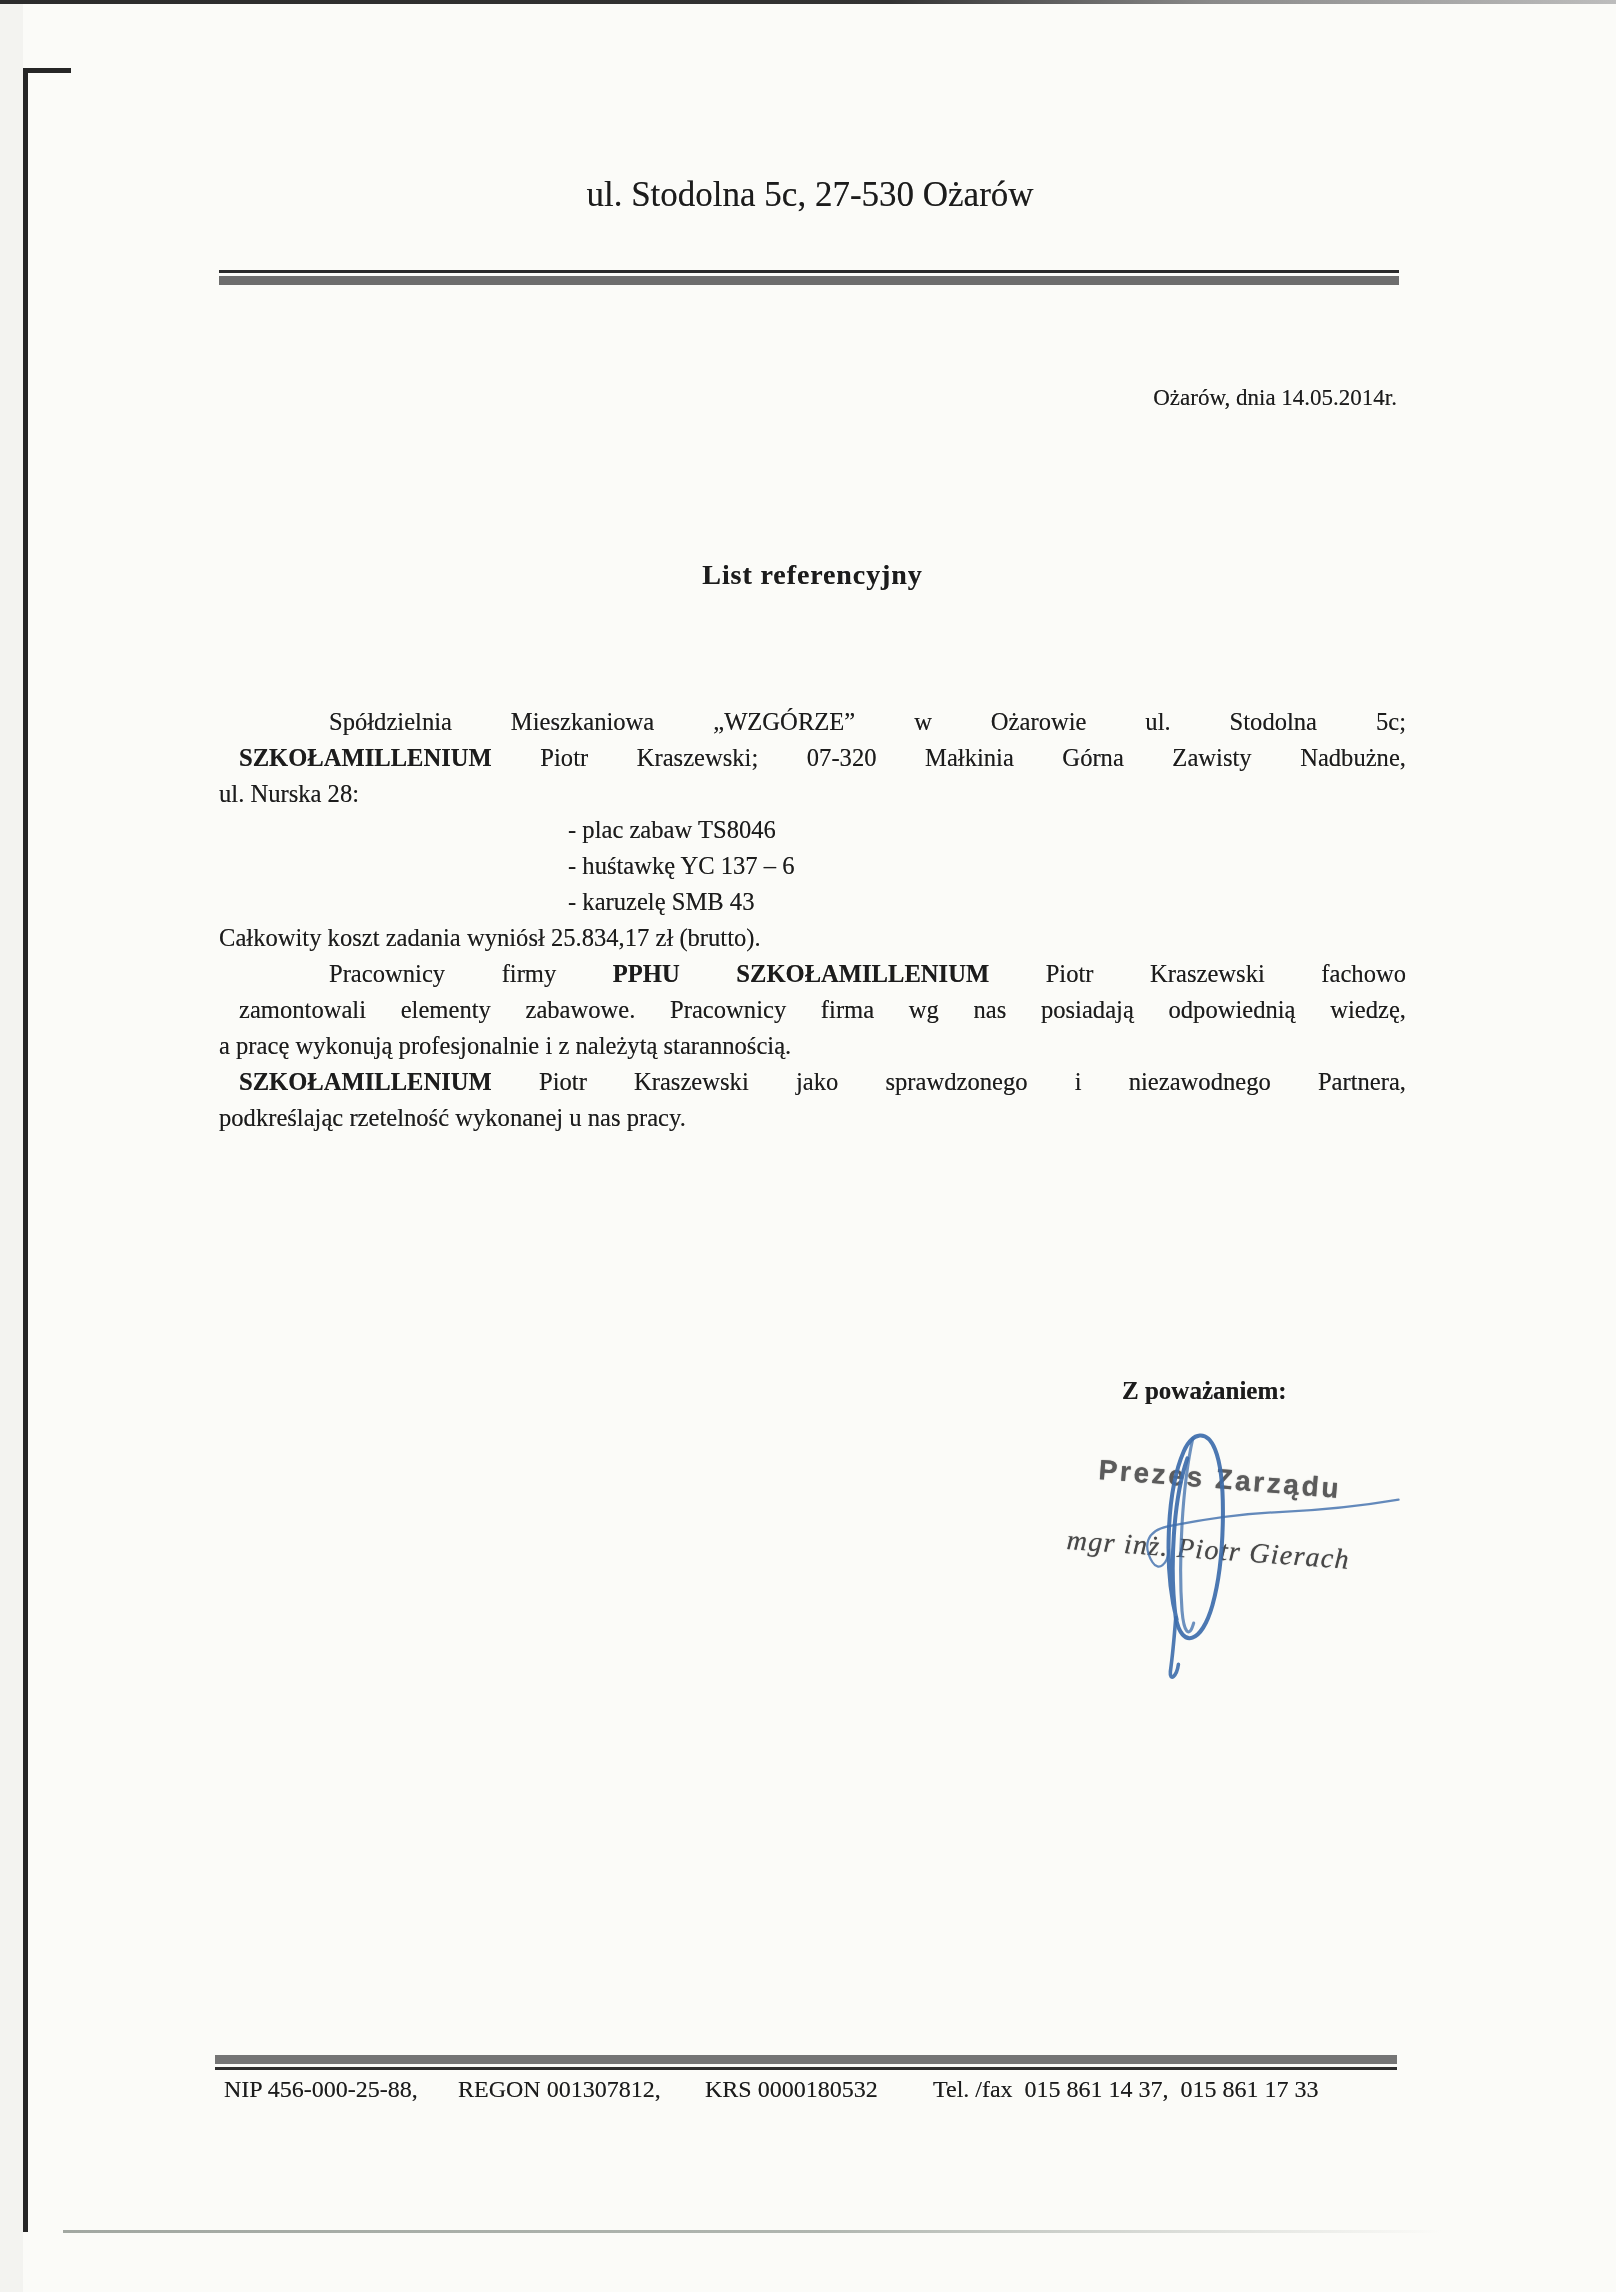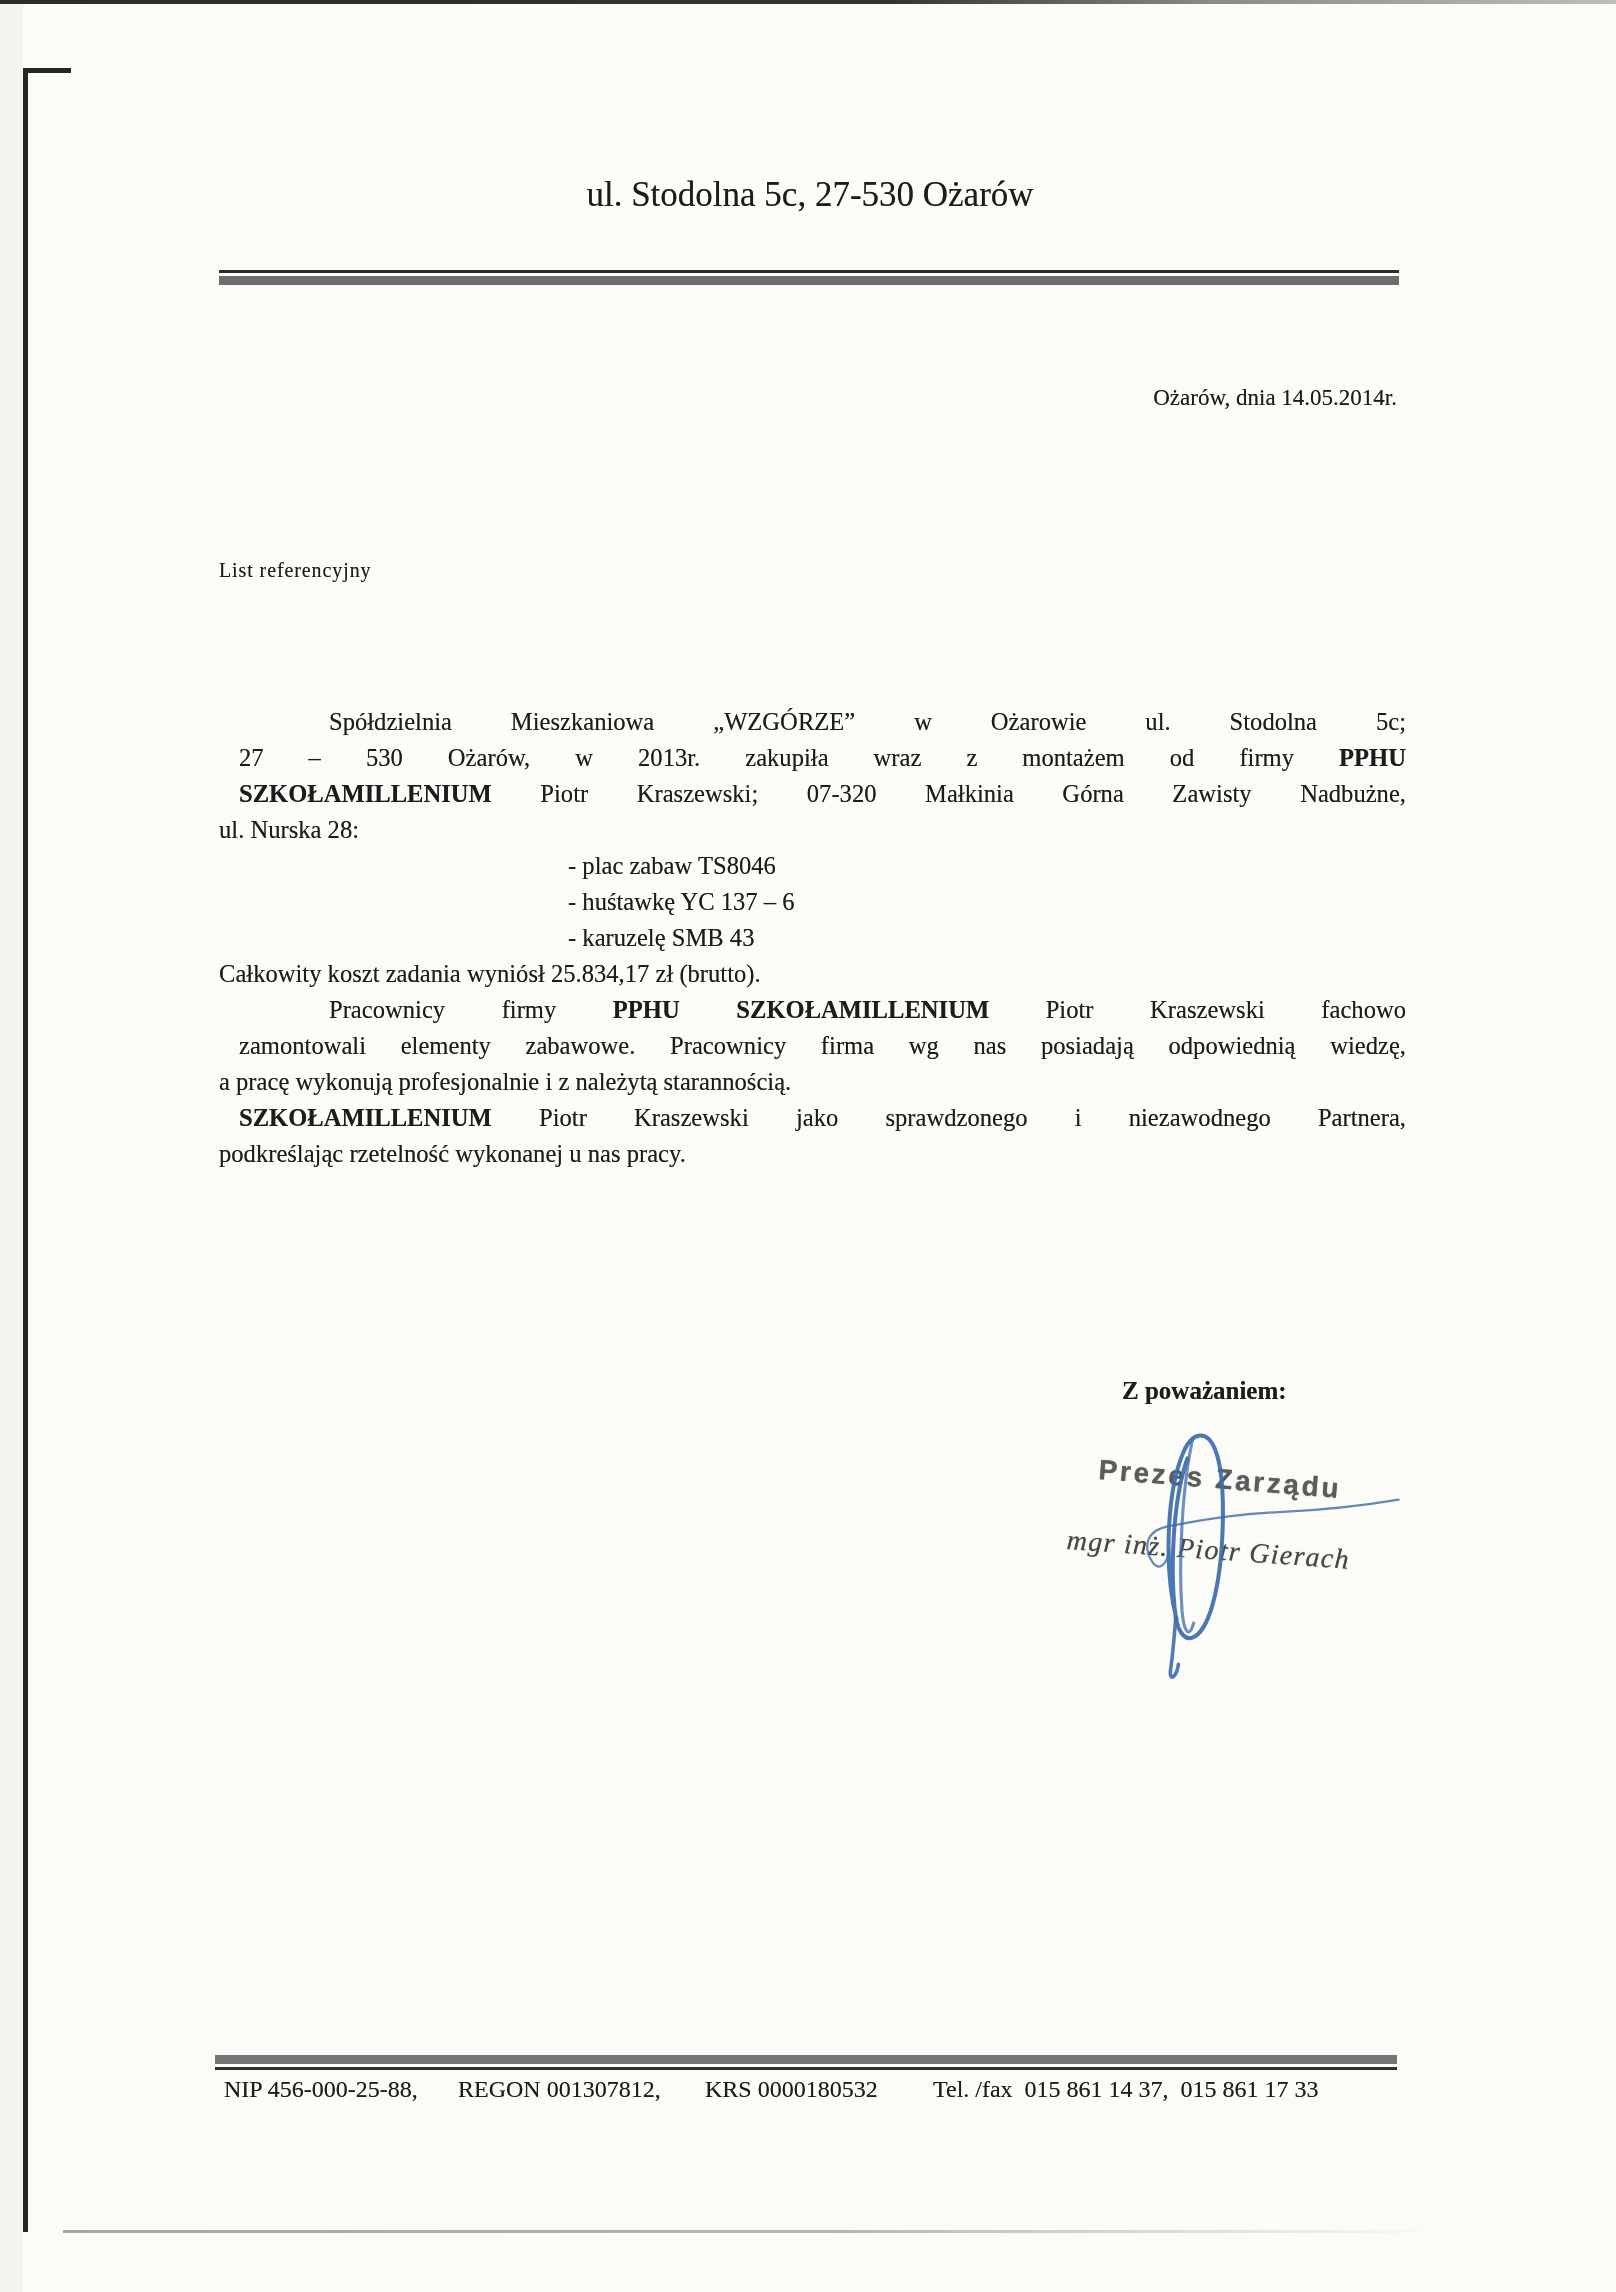--- a/index.html
+++ b/index.html
@@ -23,22 +23,22 @@
 
   
   .letterhead{left:219px;top:165px;width:1182px;text-align:center;}
   .org-name{font-size:37px;line-height:43px;}
   .org-address{font-size:35px;line-height:41px;margin-top:9px;}
   .header-rule-thin{left:219px;top:270px;width:1180px;height:2.7px;background:#2b2b2b;}
   .header-rule-thick{left:219px;top:276px;width:1180px;height:9px;background:#6d6d6d;}
 
   .date-line{left:1039px;top:385px;width:358px;text-align:right;font-size:23px;}
 
-  .doc-title{left:219px;top:559px;width:1187px;text-align:left;
-    font-size:20px;font-weight:normal;letter-spacing:0.9px;}
+  .doc-title{left:219px;top:559px;width:1187px;text-align:center;
+    font-size:28px;font-weight:bold;letter-spacing:0.9px;}
 
   
   .body-block{left:219px;top:704px;width:1187px;font-size:24.6px;line-height:36px;}
   .ln{white-space:normal;}
   .ind{text-indent:90px;}
   .jl{text-align:justify;text-align-last:justify;margin-left:20px;}
   .list{padding-left:349px;}
   .b{font-weight:bold;}
 
   .closing{left:1122px;top:1377px;font-size:25px;font-weight:bold;}
@@ -77,21 +77,20 @@
 </div>
 <div class="abs header-rule-thin"></div>
 <div class="abs header-rule-thick"></div>
 
 <div class="abs date-line inkish">Ożarów, dnia 14.05.2014r.</div>
 
 <div class="abs doc-title inkish">List referencyjny</div>
 
 <div class="abs body-block inkish">
   <div class="ln ind jl"><span>Spółdzielnia Mieszkaniowa „WZGÓRZE” w Ożarowie ul. Stodolna 5c;</span></div>
-  <div class="ln jl"><span>27 – 530 Ożarów, w 2013r. zakupiła wraz z montażem od firmy </span><span class="b">PPHU</span></div>
   <div class="ln jl"><span class="b">SZKOŁAMILLENIUM</span><span> Piotr Kraszewski; 07-320 Małkinia Górna Zawisty Nadbużne,</span></div>
   <div class="ln"><span>ul. Nurska 28:</span></div>
   <div class="ln list"><span>- plac zabaw TS8046</span></div>
   <div class="ln list"><span>- huśtawkę YC 137 – 6</span></div>
   <div class="ln list"><span>- karuzelę SMB 43</span></div>
   <div class="ln"><span>Całkowity koszt zadania wyniósł 25.834,17 zł (brutto).</span></div>
   <div class="ln ind jl"><span>Pracownicy firmy </span><span class="b">PPHU SZKOŁAMILLENIUM</span><span> Piotr Kraszewski fachowo</span></div>
   <div class="ln jl"><span>zamontowali elementy zabawowe. Pracownicy firma wg nas posiadają odpowiednią wiedzę,</span></div>
   <div class="ln"><span>a pracę wykonują profesjonalnie i z należytą starannością.</span></div>
   <div class="ln jl"><span class="b">SZKOŁAMILLENIUM</span><span> Piotr Kraszewski jako sprawdzonego i niezawodnego Partnera,</span></div>

